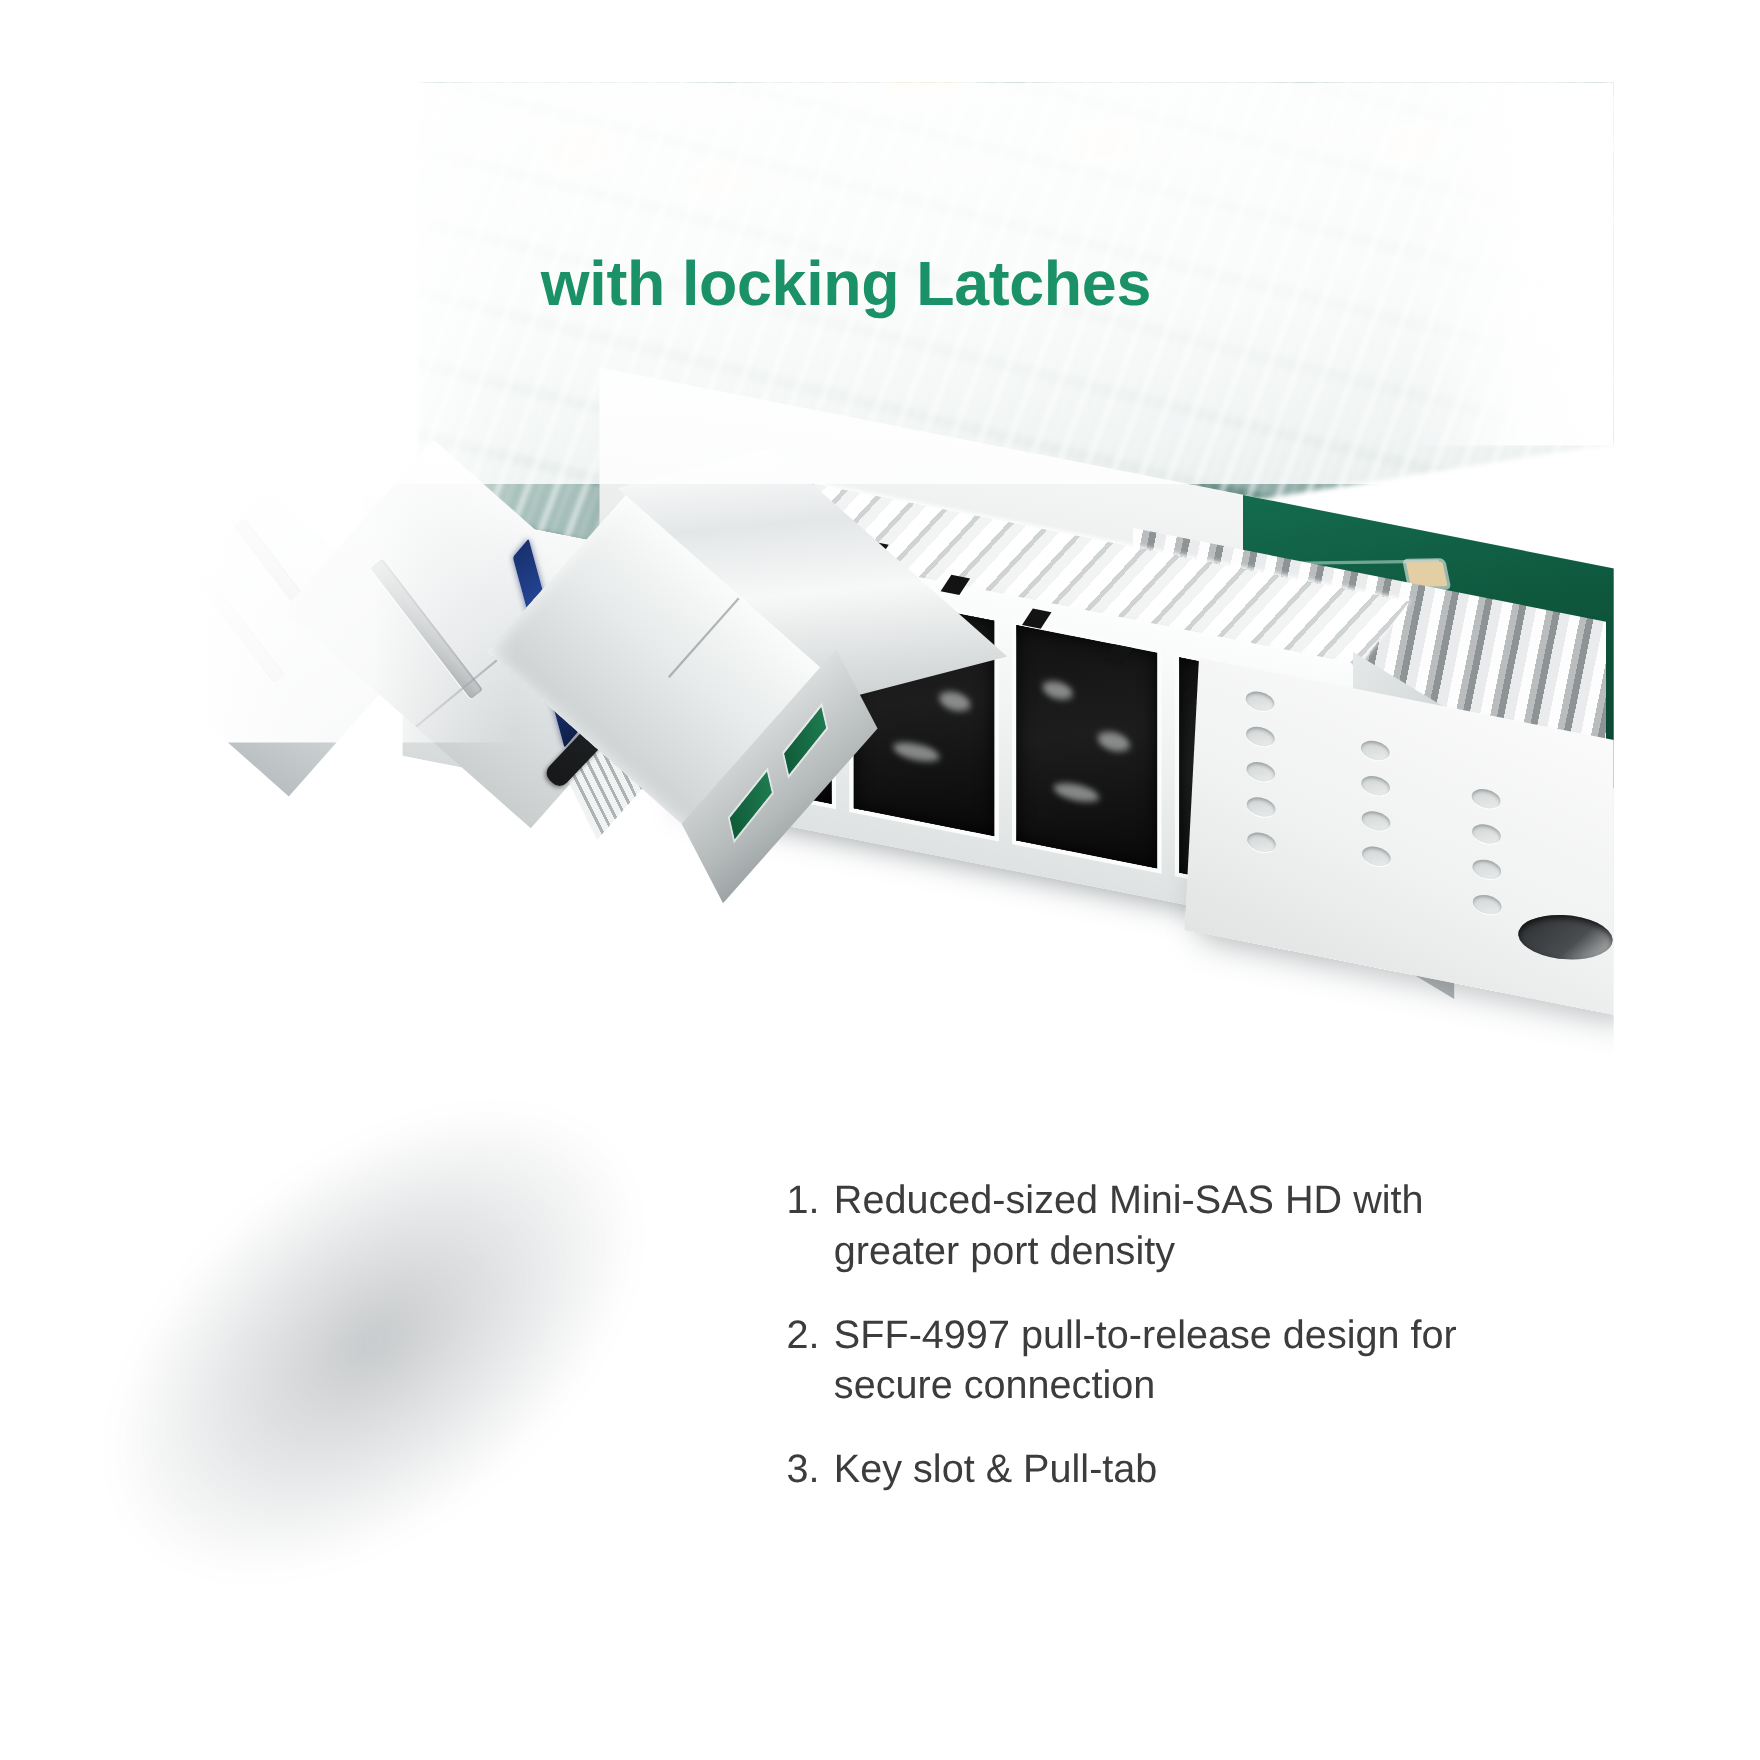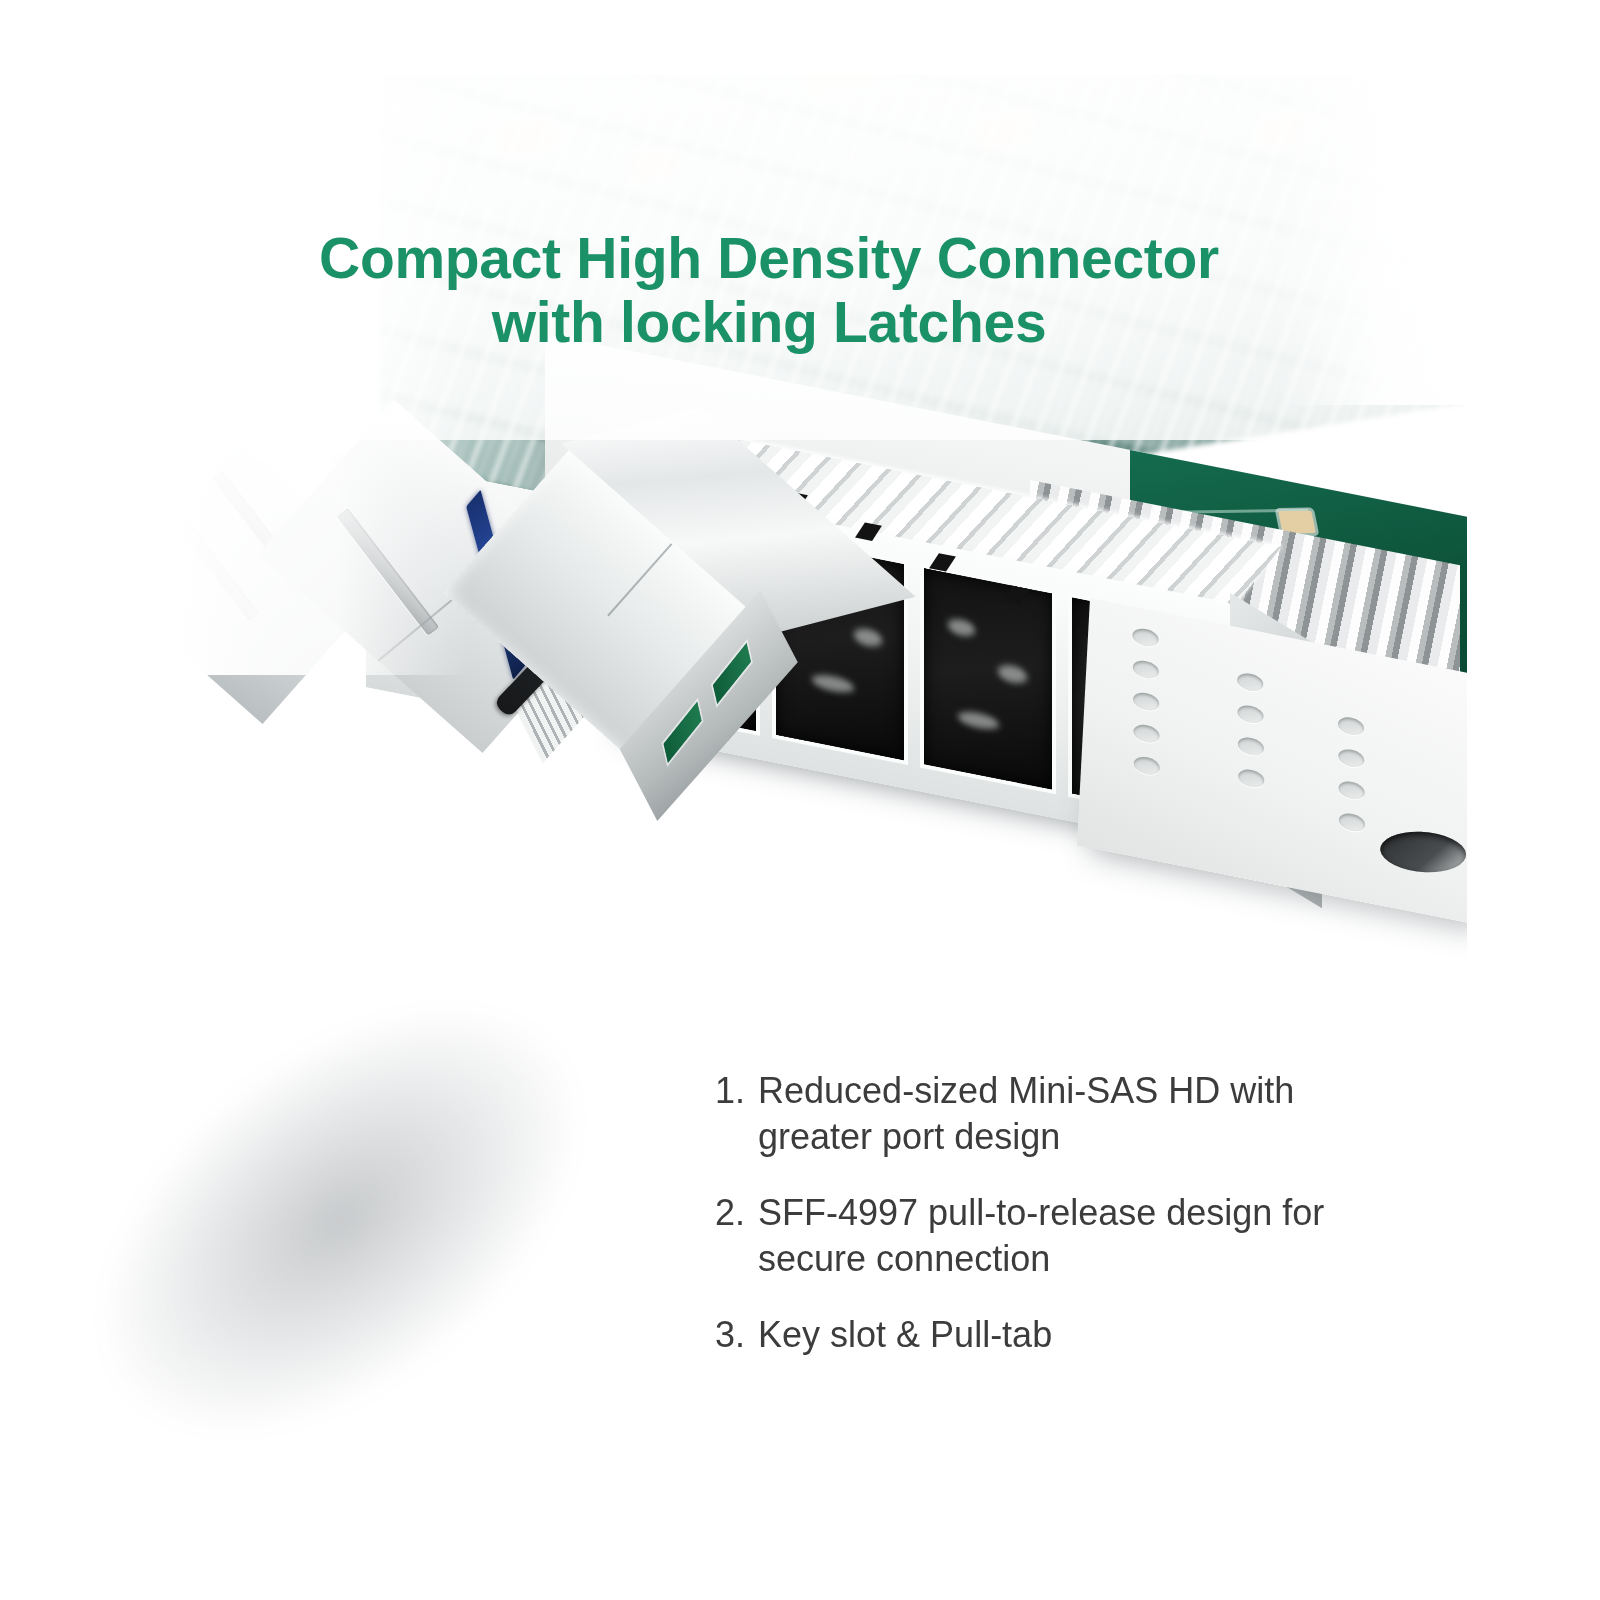--- a/index.html
+++ b/index.html
@@ -280,28 +280,27 @@
         <span class="contact" style="left:28px;top:118px;"></span>
       </div>
     </div>
 
     <div class="wash-left"></div>
     <div class="wash-top"></div>
     <div class="wash-right"></div>
   </div>
 
   <div id="title">
-    <div>Compact High Density Connector</div>
     <div>with locking Latches</div>
   </div>
 
   <div id="features">
     <div class="feat">
       <span class="num">1.</span>
-      <span class="txt">Reduced-sized Mini-SAS HD with greater port design</span>
+      <span class="txt">Reduced-sized Mini-SAS HD with greater port density</span>
     </div>
     <div class="feat">
       <span class="num">2.</span>
       <span class="txt">SFF-4997 pull-to-release design for secure connection</span>
     </div>
     <div class="feat">
       <span class="num">3.</span>
       <span class="txt">Key slot &amp; Pull-tab</span>
     </div>
   </div>

